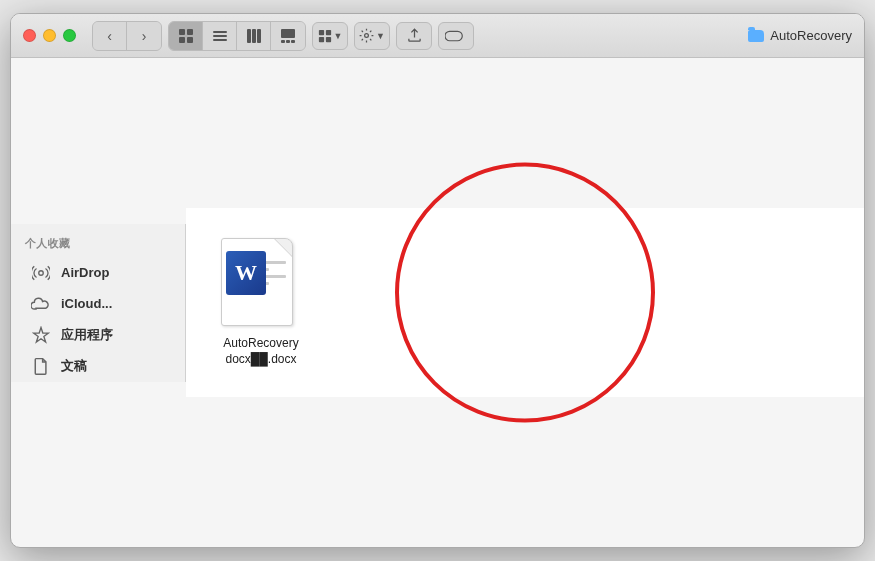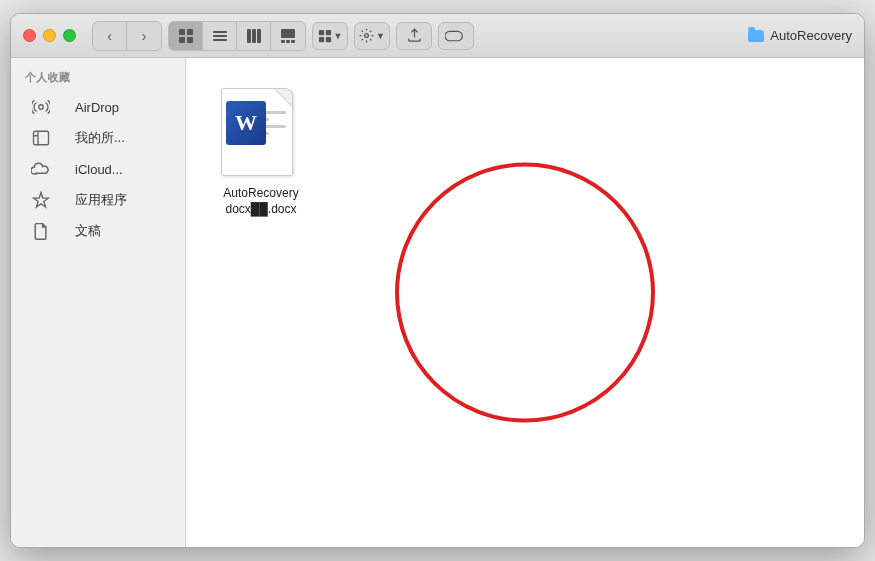--- a/index.html
+++ b/index.html
@@ -116,46 +116,48 @@
       width: 7px;
       height: 3px;
       background: #5aafff;
       border-radius: 2px 2px 0 0;
     }
     
     .content {
       display: flex;
       flex: 1;
       overflow: hidden;
+      align-items: center;
     }
     
     .sidebar {
       width: 175px;
       background: #f0f0f0;
       border-right: 1px solid #d0d0d0;
       padding-top: 12px;
       flex-shrink: 0;
     }
     .sidebar-section-label {
       font-size: 11px;
       font-weight: 600;
       color: #888;
       padding: 0 14px 6px 14px;
       letter-spacing: 0.03em;
     }
     .sidebar-item {
       display: flex;
       align-items: center;
       padding: 5px 14px;
-      gap: 24px;
+      gap: 10px;
       cursor: pointer;
       font-size: 13px;
       color: #333;
       border-radius: 6px;
       margin: 1px 6px;
+      font-weight: bold;
     }
     .sidebar-icon {
       width: 20px;
       height: 20px;
       display: flex;
       align-items: center;
       justify-content: center;
       color: #666;
       font-size: 15px;
       flex-shrink: 0;
@@ -359,29 +361,20 @@
               <circle cx="12" cy="12" r="3"></circle>
               <path d="M6 18a7 7 0 010-12"></path>
               <path d="M18 6a7 7 0 010 12"></path>
               <path d="M3 21a12 12 0 010-18"></path>
               <path d="M21 3a12 12 0 010 18"></path>
             </svg>
         </div>
         <span>AirDrop</span>
       </div>
 
-      <div class="sidebar-item">
-        <div class="sidebar-icon">
-          <svg width="18" height="18" viewBox="0 0 24 24" fill="none" stroke="#666" stroke-width="1.8">
-              <rect x="2" y="3" width="20" height="18" rx="2"></rect>
-              <path d="M8 3v18M2 9h6"></path>
-            </svg>
-        </div>
-        <span>我的所...</span>
-      </div>
 
       <div class="sidebar-item">
         <div class="sidebar-icon">
           <svg width="20" height="14" viewBox="0 0 24 16" fill="none" stroke="#666" stroke-width="1.8">
               <path d="M6 14H4a4 4 0 010-8 5 5 0 019.9-1A4 4 0 0118 13H6z"></path>
             </svg>
         </div>
         <span>iCloud...</span>
       </div>
 

